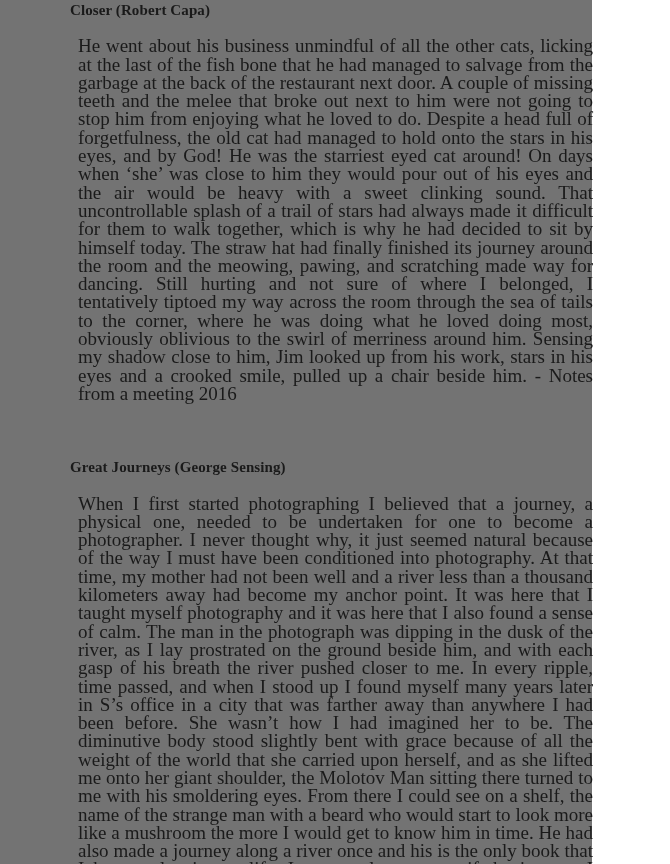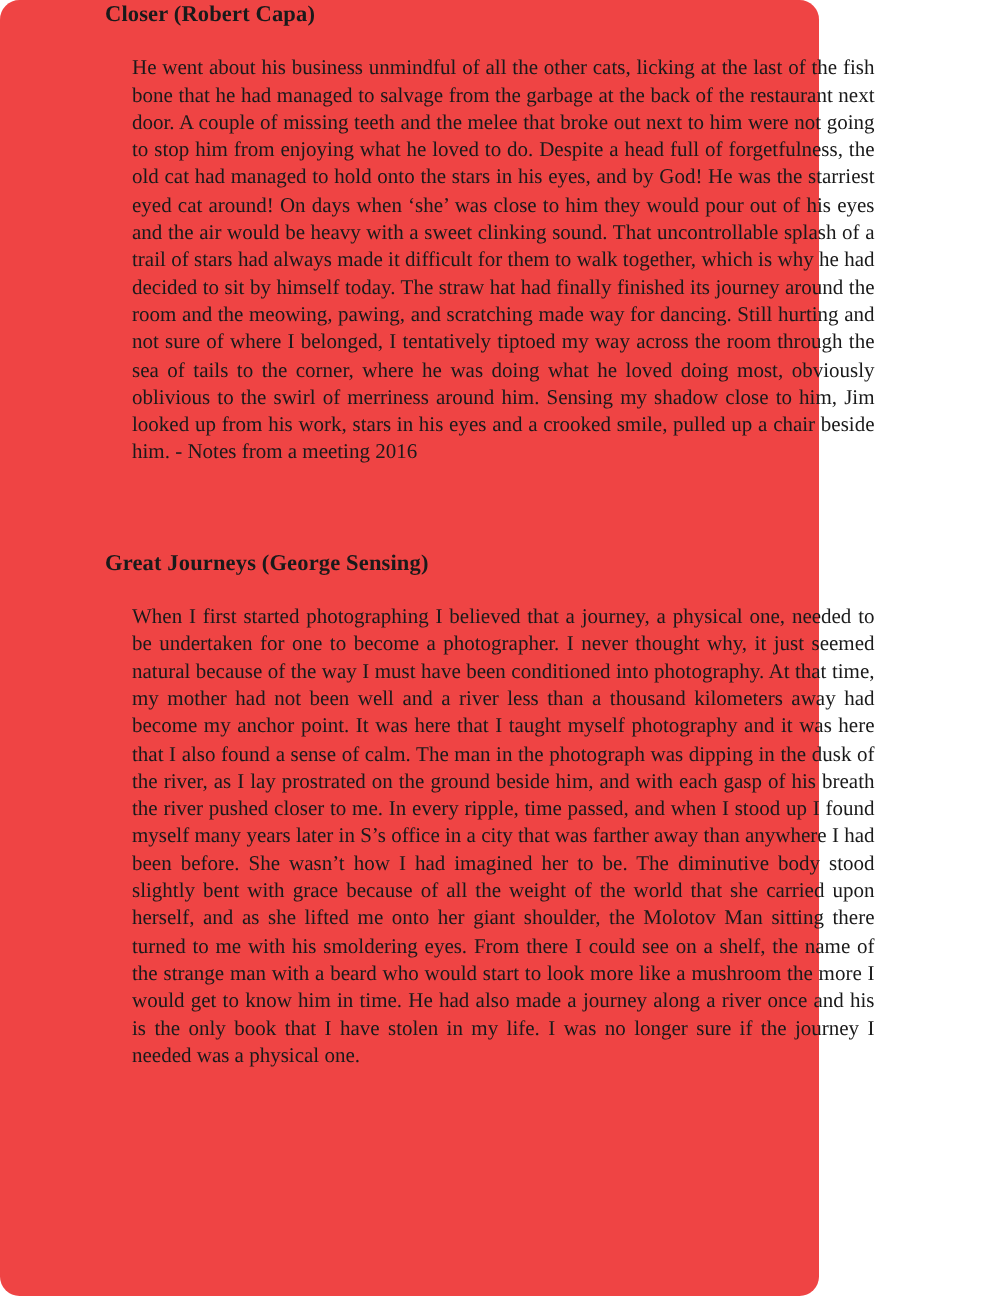--- a/index.html
+++ b/index.html
@@ -9,40 +9,39 @@
   }
   body {
     width: 670px;
     height: 864px;
     overflow: hidden;
     font-family: "Liberation Serif", serif;
     color: #1a1a1a;
   }
   .page {
     box-sizing: border-box;
-    width: 546px;
+    width: 592px;
     height: 864px;
     padding: 1px 69px 0 70px;
-    background: #ef4444;
-    border-radius: 13px;
+    background: #737373;
   }
   .doc-section {
     width: 531px;
   }
   .section-heading {
     font-size: 15px;
     line-height: 18.3px;
     font-weight: bold;
     margin: 0 0 18px 0;
     letter-spacing: 0.1px;
   }
   .section-body {
-    font-size: 14px;
+    font-size: 19px;
     line-height: 18.3px;
-    margin: 18px;
+    margin: 8px;
     text-align: justify;
   }
   .doc-section + .doc-section {
     margin-top: 55px;
   }
 </style>
 </head>
 <body>
 
 <div class="page">

